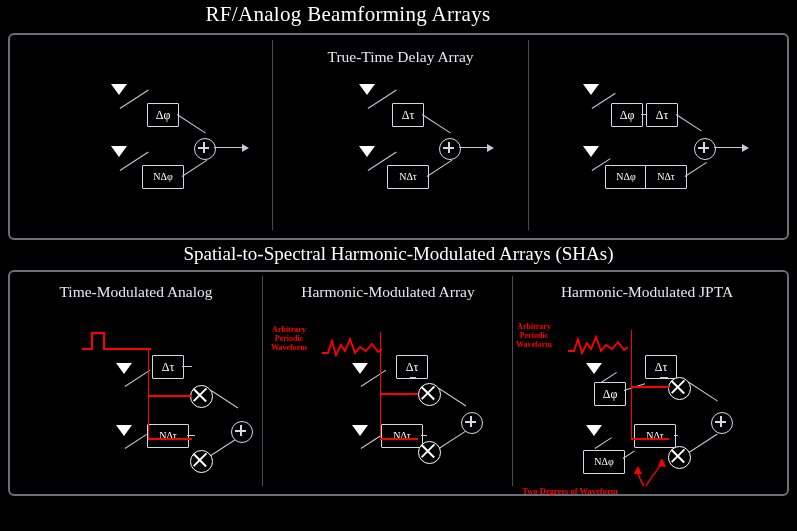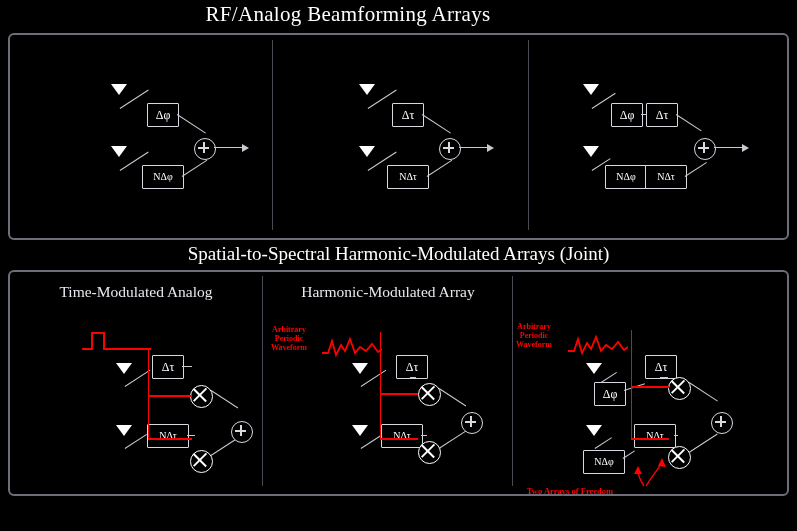--- a/index.html
+++ b/index.html
@@ -171,20 +171,21 @@
   <div class="diag" style="left:120px; top:108px; width:34px; transform:rotate(-33deg);"></div>
   <div class="diag" style="left:120px; top:170px; width:34px; transform:rotate(-33deg);"></div>
   <div class="box box-sm" style="left:147px; top:103px;">Δφ</div>
   <div class="box box-md" style="left:142px; top:165px;">NΔφ</div>
   <div class="diag" style="left:177px; top:114px; width:34px; transform:rotate(33deg);"></div>
   <div class="diag" style="left:182px; top:176px; width:30px; transform:rotate(-33deg);"></div>
   <div class="adder" style="left:194px; top:138px;"></div>
   <div class="wire" style="left:214px; top:147px; width:30px;"></div>
   <div class="arrowhead" style="left:242px; top:144px;"></div>
 
+  <div class="sub-title" style="left:278px; top:48px; width:245px;">True-Time Delay Array</div>
   <div class="ant" style="left:359px; top:84px;"></div>
   <div class="ant" style="left:359px; top:146px;"></div>
   <div class="diag" style="left:368px; top:108px; width:34px; transform:rotate(-33deg);"></div>
   <div class="diag" style="left:368px; top:170px; width:34px; transform:rotate(-33deg);"></div>
   <div class="box box-sm" style="left:392px; top:103px;">Δτ</div>
   <div class="box box-md" style="left:387px; top:165px;">NΔτ</div>
   <div class="diag" style="left:422px; top:114px; width:34px; transform:rotate(33deg);"></div>
   <div class="diag" style="left:427px; top:176px; width:30px; transform:rotate(-33deg);"></div>
   <div class="adder" style="left:439px; top:138px;"></div>
   <div class="wire" style="left:459px; top:147px; width:30px;"></div>
@@ -198,21 +199,21 @@
   <div class="box box-sm" style="left:646px; top:103px;">Δτ</div>
   <div class="wire" style="left:641px; top:114px; width:6px;"></div>
   <div class="box box-md" style="left:605px; top:165px;">NΔφ</div>
   <div class="box box-md" style="left:645px; top:165px;">NΔτ</div>
   <div class="diag" style="left:676px; top:114px; width:30px; transform:rotate(33deg);"></div>
   <div class="diag" style="left:685px; top:176px; width:26px; transform:rotate(-33deg);"></div>
   <div class="adder" style="left:694px; top:138px;"></div>
   <div class="wire" style="left:714px; top:147px; width:30px;"></div>
   <div class="arrowhead" style="left:742px; top:144px;"></div>
 
-  <div class="title-sha">Spatial-to-Spectral Harmonic-Modulated Arrays (Joint)</div>
+  <div class="title-sha">Spatial-to-Spectral Harmonic-Modulated Arrays (SHAs)</div>
 
   <div class="panel panel-bottom"></div>
 
   <div class="cell-divider" style="left:262px; top:276px; height:210px;"></div>
   <div class="cell-divider" style="left:512px; top:276px; height:210px;"></div>
 
   <div class="sub-title" style="left:16px; top:283px; width:240px;">Time-Modulated Analog</div>
   <div class="ant" style="left:116px; top:363px;"></div>
   <div class="ant" style="left:116px; top:425px;"></div>
   <div class="diag" style="left:125px; top:386px; width:30px; transform:rotate(-33deg);"></div>
@@ -255,20 +256,21 @@
   <div class="adder" style="left:461px; top:412px;"></div>
 
   <div class="red-text" style="left:258px; top:325px; width:62px;">Arbitrary Periodic Waveform</div>
   <svg class="arb-wave" style="left:322px; top:335px;" width="60" height="24" viewBox="0 0 60 24">
     <path d="M0,18 L6,18 L10,6 L14,20 L19,10 L23,16 L28,4 L33,18 L38,12 L44,16 L50,9 L56,17 L60,14" fill="none" stroke="#ff0000" stroke-width="1.8"></path>
   </svg>
   <div class="wire-v red-v" style="left:380px; top:332px; height:108px;"></div>
   <div class="wire red" style="left:380px; top:393px; width:38px; height:2px;"></div>
   <div class="wire red" style="left:380px; top:438px; width:38px; height:2px;"></div>
 
+  <div class="sub-title" style="left:516px; top:283px; width:262px;">Harmonic-Modulated JPTA</div>
   <div class="ant" style="left:586px; top:363px;"></div>
   <div class="ant" style="left:586px; top:425px;"></div>
   <div class="diag" style="left:595px; top:386px; width:26px; transform:rotate(-33deg);"></div>
   <div class="diag" style="left:595px; top:448px; width:20px; transform:rotate(-33deg);"></div>
   <div class="box box-sm" style="left:645px; top:355px;">Δτ</div>
   <div class="box box-sm" style="left:594px; top:382px;">Δφ</div>
   <div class="box box-md" style="left:634px; top:424px;">NΔτ</div>
   <div class="box box-md" style="left:583px; top:450px;">NΔφ</div>
   <div class="diag" style="left:624px; top:390px; width:22px; transform:rotate(-18deg);"></div>
   <div class="diag" style="left:623px; top:458px; width:14px; transform:rotate(-33deg);"></div>
@@ -281,21 +283,21 @@
   <div class="adder" style="left:711px; top:412px;"></div>
 
   <div class="red-text" style="left:503px; top:322px; width:62px;">Arbitrary Periodic Waveform</div>
   <svg class="arb-wave" style="left:568px; top:333px;" width="60" height="24" viewBox="0 0 60 24">
     <path d="M0,18 L6,18 L10,6 L14,20 L19,10 L23,16 L28,4 L33,18 L38,12 L44,16 L50,9 L56,17 L60,14" fill="none" stroke="#ff0000" stroke-width="1.8"></path>
   </svg>
   <div class="wire-v red-v" style="left:631px; top:330px; height:110px;"></div>
   <div class="wire red" style="left:631px; top:386px; width:38px; height:2px;"></div>
   <div class="wire red" style="left:631px; top:438px; width:38px; height:2px;"></div>
 
-  <div class="red-text" style="left:500px; top:487px; width:140px; font-size:8.5px;">Two Arrays of Freedom</div>
+  <div class="red-text" style="left:500px; top:487px; width:140px; font-size:8.5px;">Two Degrees of Waveform</div>
   <svg style="position:absolute; left:600px; top:440px;" width="90" height="52" viewBox="0 0 90 52">
     <path d="M46,46 C52,36 58,30 62,22" fill="none" stroke="#ff0000" stroke-width="1.4"></path>
     <polygon points="62,18 66,27 58,26" fill="#ff0000"></polygon>
     <path d="M44,46 C40,40 38,36 38,30" fill="none" stroke="#ff0000" stroke-width="1.4"></path>
     <polygon points="38,26 42,34 34,34" fill="#ff0000"></polygon>
   </svg>
 
 </div>
 
 </body></html>

